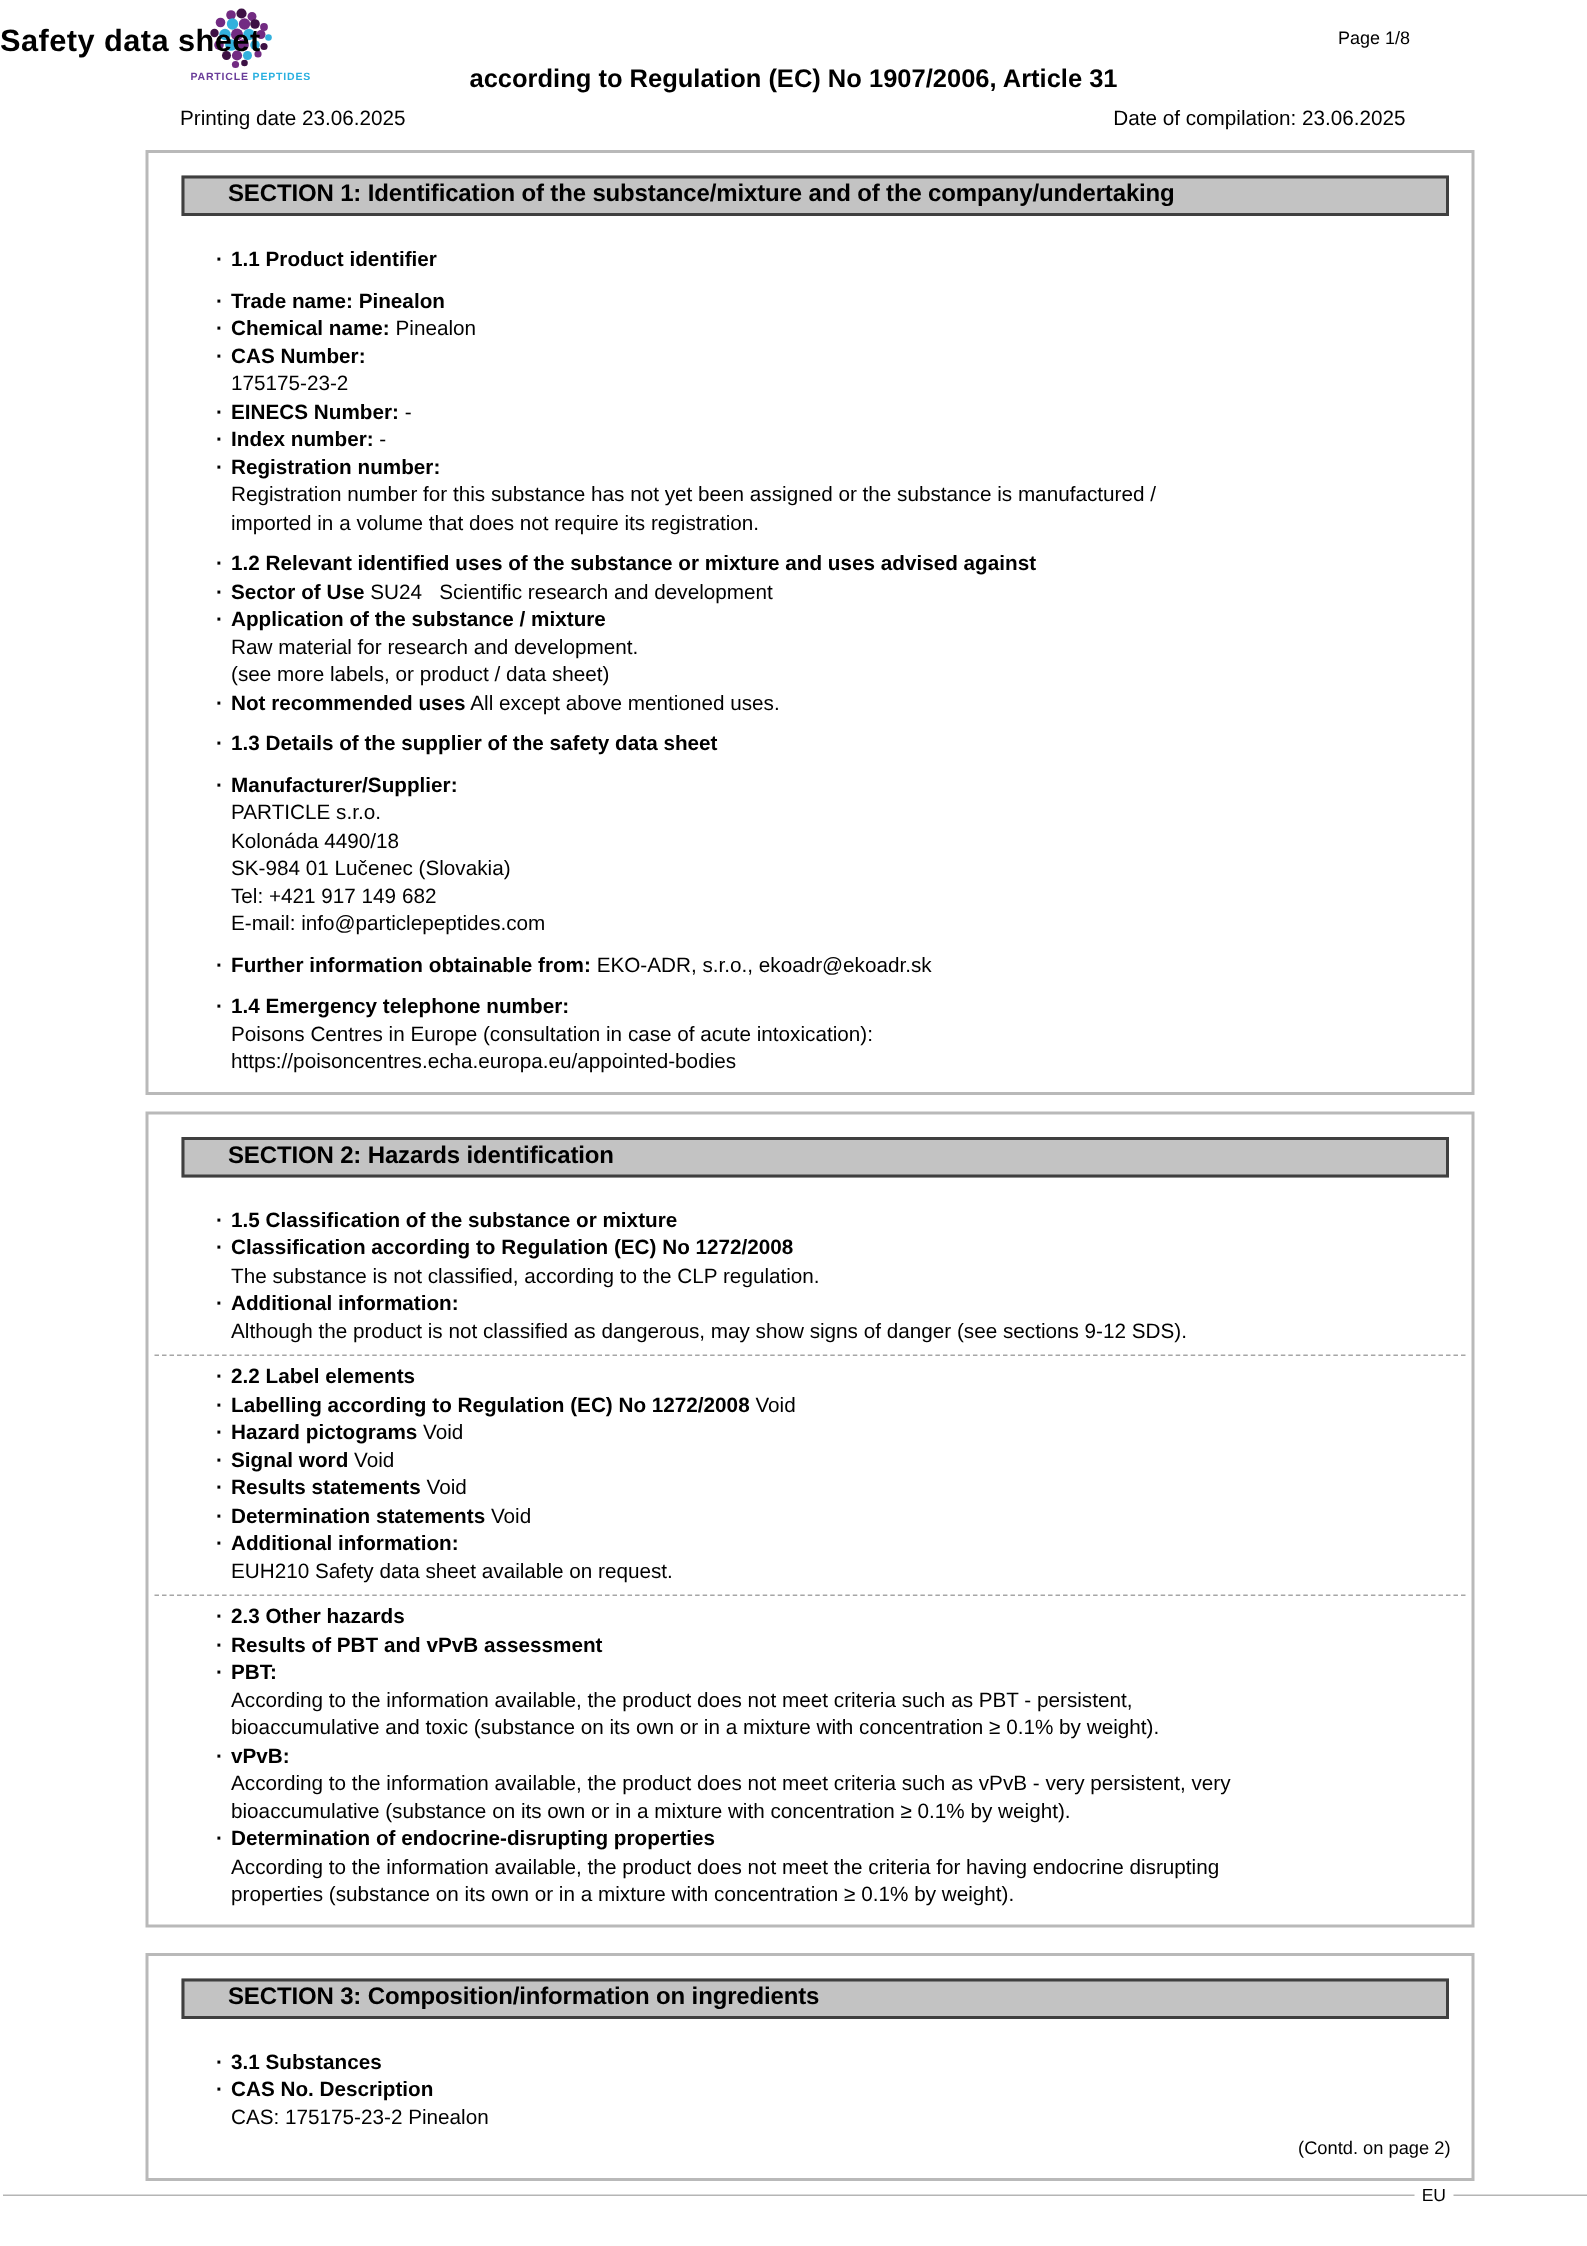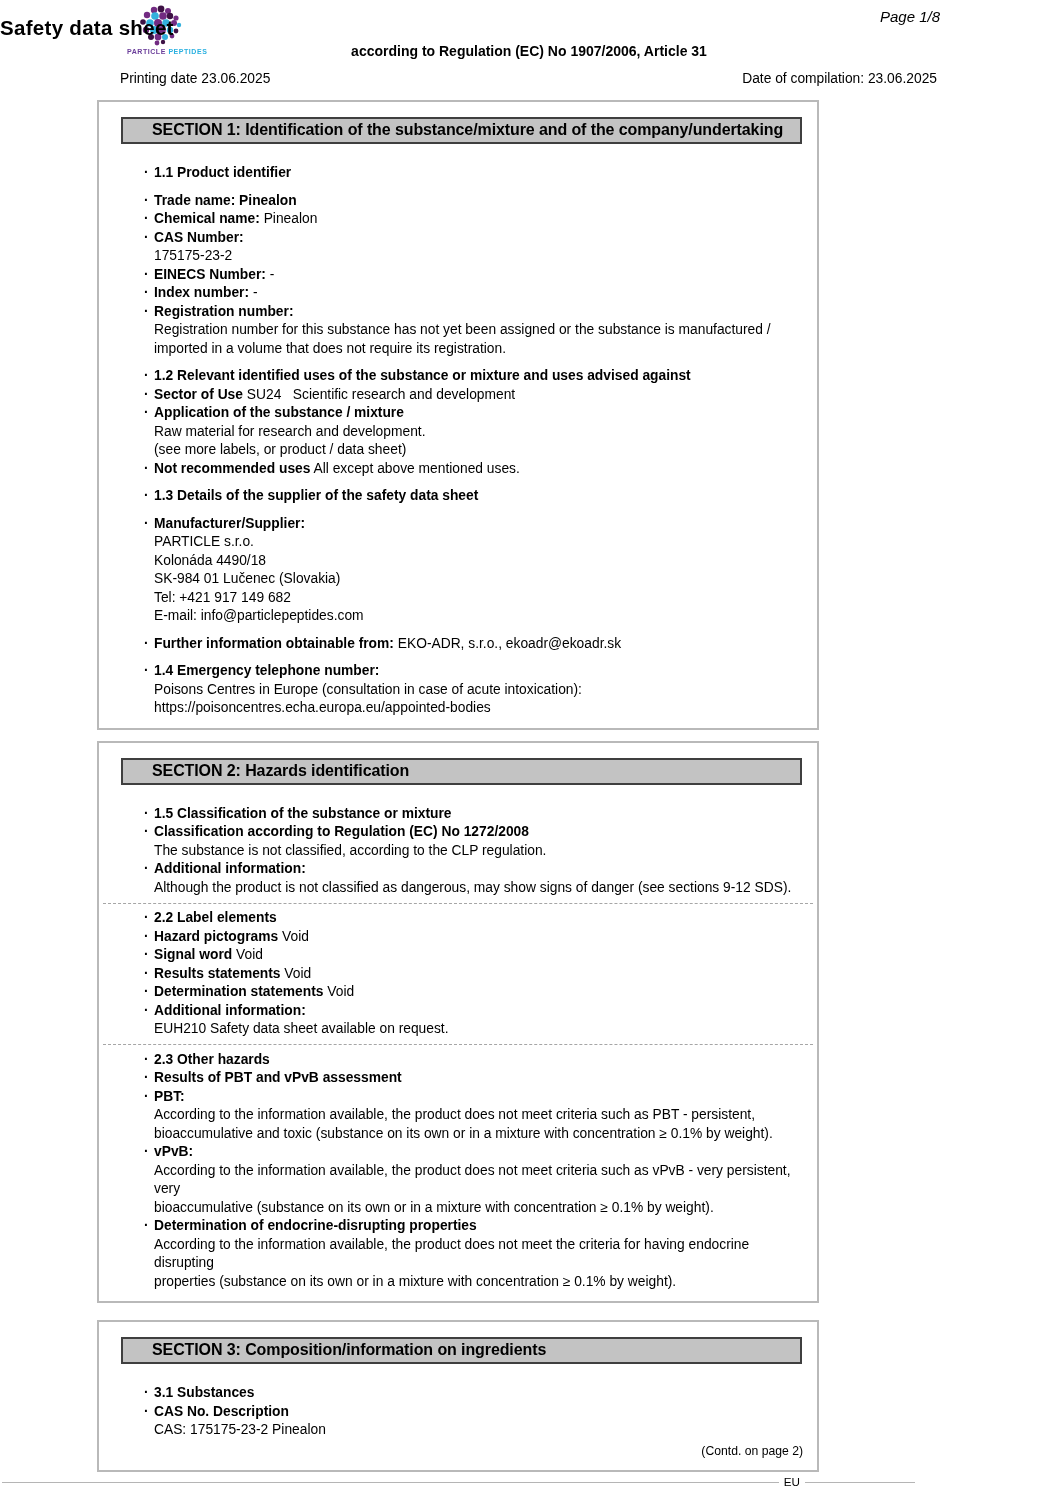--- a/index.html
+++ b/index.html
@@ -4,30 +4,30 @@
 <style>
   html,body{margin:0;padding:0;background:#ffffff;}
   .page{
     position:relative;
     width:1058px;height:1497px;
     background:#ffffff;
     font-family:"Liberation Sans","DejaVu Sans",sans-serif;
     color:#000;
     overflow:hidden;
   }
-  .page-indicator{position:absolute;top:8px;right:118px;font-size:15px;font-style:italic;}
+  .page-indicator{position:absolute;top:18px;right:118px;font-size:12px;}
   .logo{position:absolute;left:127px;top:5px;width:110px;}
   .logo svg{display:block;margin-left:10px;}
   .brand{font-size:7px;font-weight:bold;letter-spacing:.55px;white-space:nowrap;margin-top:1px;}
   .brand-first{color:#6a3d9a;}
   .brand-second{color:#29b0e0;}
   .doc-title{position:absolute;top:16px;left:0;width:100%;text-align:left;font-size:20.5px;font-weight:bold;letter-spacing:.3px;}
-  .doc-subtitle{position:absolute;top:43px;left:0;width:100%;text-align:center;font-size:14px;font-weight:bold;}
+  .doc-subtitle{position:absolute;top:43px;left:0;width:100%;text-align:center;font-size:17px;font-weight:bold;}
   .dates{position:absolute;top:71px;left:120px;right:121px;display:flex;justify-content:space-between;font-size:13.8px;}
-  .sections{position:absolute;top:100px;left:97px;width:722px;}
+  .sections{position:absolute;top:100px;left:97px;width:886px;}
   .sbox{border:2px solid #b9b9b9;background:#fff;padding-bottom:10px;box-sizing:border-box;}
   .sbox + .sbox{margin-top:11px;}
   .sbox:nth-of-type(3){margin-top:17px;}
   .sbar{
     margin:15px 15px 0 22px;
     background:#c3c3c3;
     border:2px solid #3f3f3f;
     font-size:16px;font-weight:bold;
     padding:2px 4px 3px 29px;
     letter-spacing:-0.1px;
@@ -139,20 +139,21 @@
       <div class="sbox">
         <div class="sbar">SECTION 2: Hazards identification</div>
         <div class="scontent">
           <div class="line bullet"><span class="lbl">1.5 Classification of the substance or mixture</span></div>
           <div class="line bullet"><span class="lbl">Classification according to Regulation (EC) No 1272/2008</span></div>
           <div class="line"><span class="rest">The substance is not classified, according to the CLP regulation.</span></div>
           <div class="line bullet"><span class="lbl">Additional information:</span></div>
           <div class="line"><span class="rest">Although the product is not classified as dangerous, may show signs of danger (see sections 9-12 SDS).</span></div>
           <div class="dash"></div>
           <div class="line bullet"><span class="lbl">2.2 Label elements</span></div>
+          <div class="line bullet"><span class="lbl">Labelling according to Regulation (EC) No 1272/2008</span><span class="rest"> Void</span></div>
           <div class="line bullet"><span class="lbl">Hazard pictograms</span><span class="rest"> Void</span></div>
           <div class="line bullet"><span class="lbl">Signal word</span><span class="rest"> Void</span></div>
           <div class="line bullet"><span class="lbl">Results statements</span><span class="rest"> Void</span></div>
           <div class="line bullet"><span class="lbl">Determination statements</span><span class="rest"> Void</span></div>
           <div class="line bullet"><span class="lbl">Additional information:</span></div>
           <div class="line"><span class="rest">EUH210 Safety data sheet available on request.</span></div>
           <div class="dash"></div>
           <div class="line bullet"><span class="lbl">2.3 Other hazards</span></div>
           <div class="line bullet"><span class="lbl">Results of PBT and vPvB assessment</span></div>
           <div class="line bullet"><span class="lbl">PBT:</span></div>

